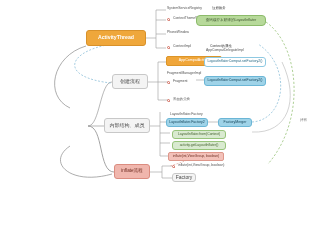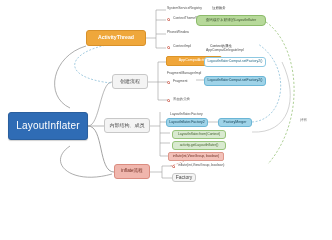--- a/index.html
+++ b/index.html
@@ -182,23 +182,20 @@
 
     <path d="M252 122 C 286 120, 292 66, 258 44" fill="none" stroke="#7fb8d4" stroke-width="0.7" stroke-dasharray="2 1.6"></path>
 
     <path d="M266 22 C 300 46, 306 120, 268 164" fill="none" stroke="#8cbb6a" stroke-width="0.7" stroke-dasharray="2.2 1.8"></path>
 
     <path d="M196 156 C 184 162, 176 164, 170 166" fill="none" stroke="#e0a79d" stroke-width="0.7" stroke-dasharray="1.8 1.4"></path>
 
     <path d="M252 132 C 288 134, 300 100, 282 62" fill="none" stroke="#b5b5b5" stroke-width="0.6"></path>
   </svg>
 
-  <div class="node n-root" style="left:8px;top:112px;width:80px;height:28px;">
-    <span>LayoutInflater</span>
-  </div>
 
   <div class="node n-grey" style="left:112px;top:74px;width:36px;height:15px;">
     <span>创建流程</span>
   </div>
 
   <div class="node n-grey" style="left:104px;top:118px;width:46px;height:15px;">
     <span>内部结构、成员</span>
   </div>
 
   <div class="node n-pink" style="left:114px;top:164px;width:36px;height:15px;">

